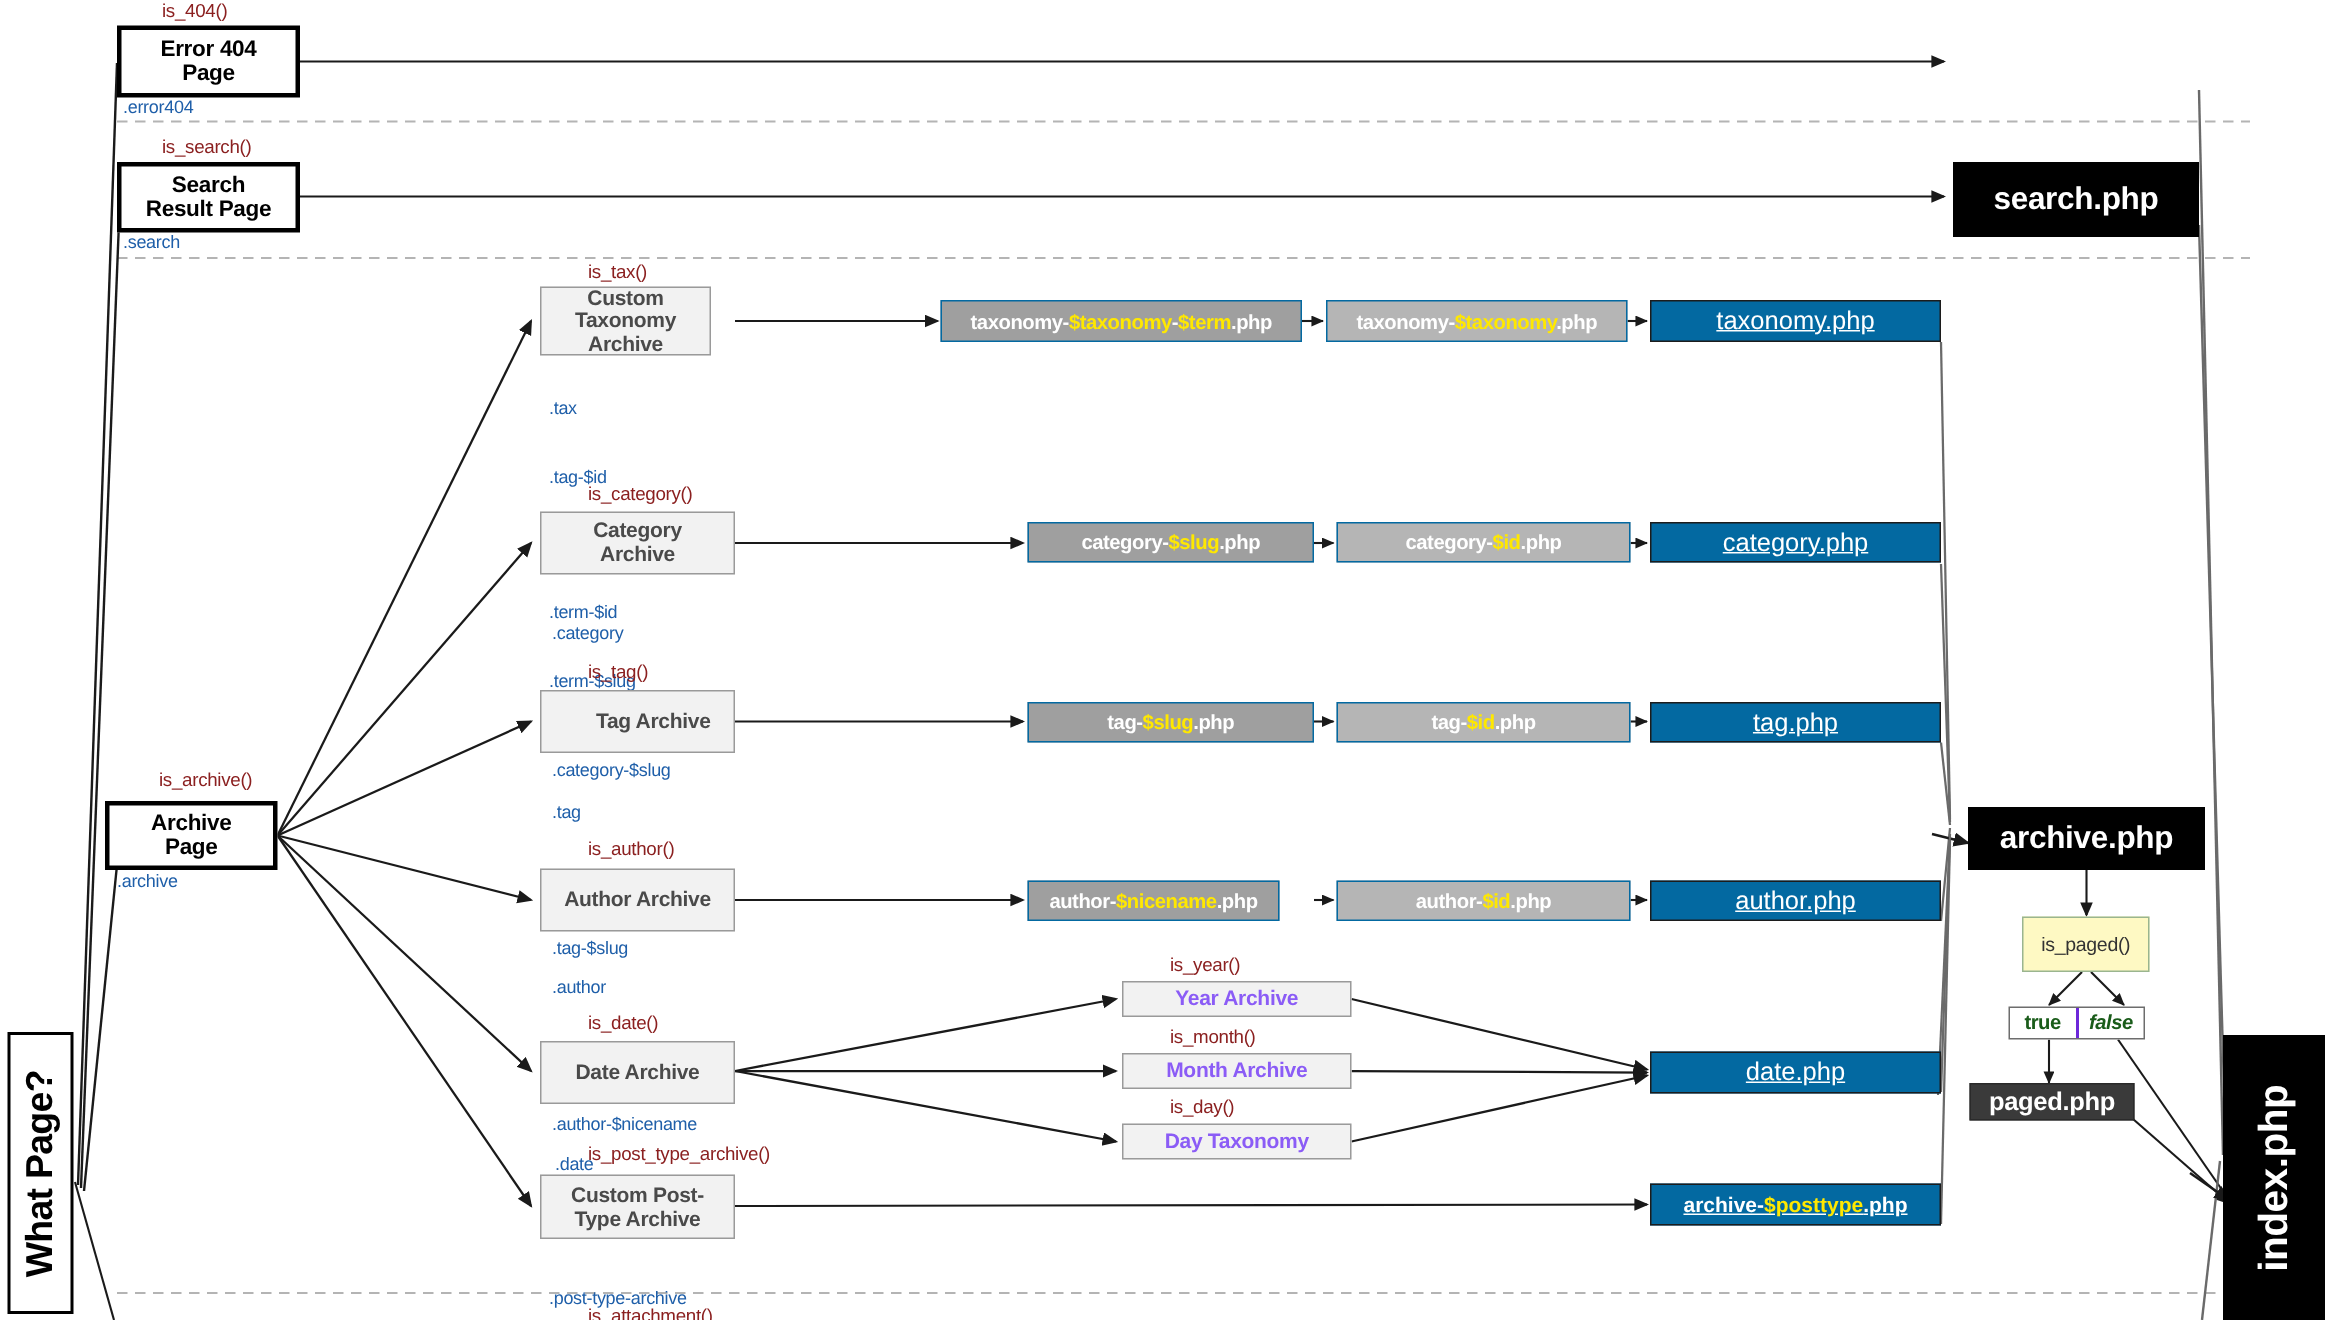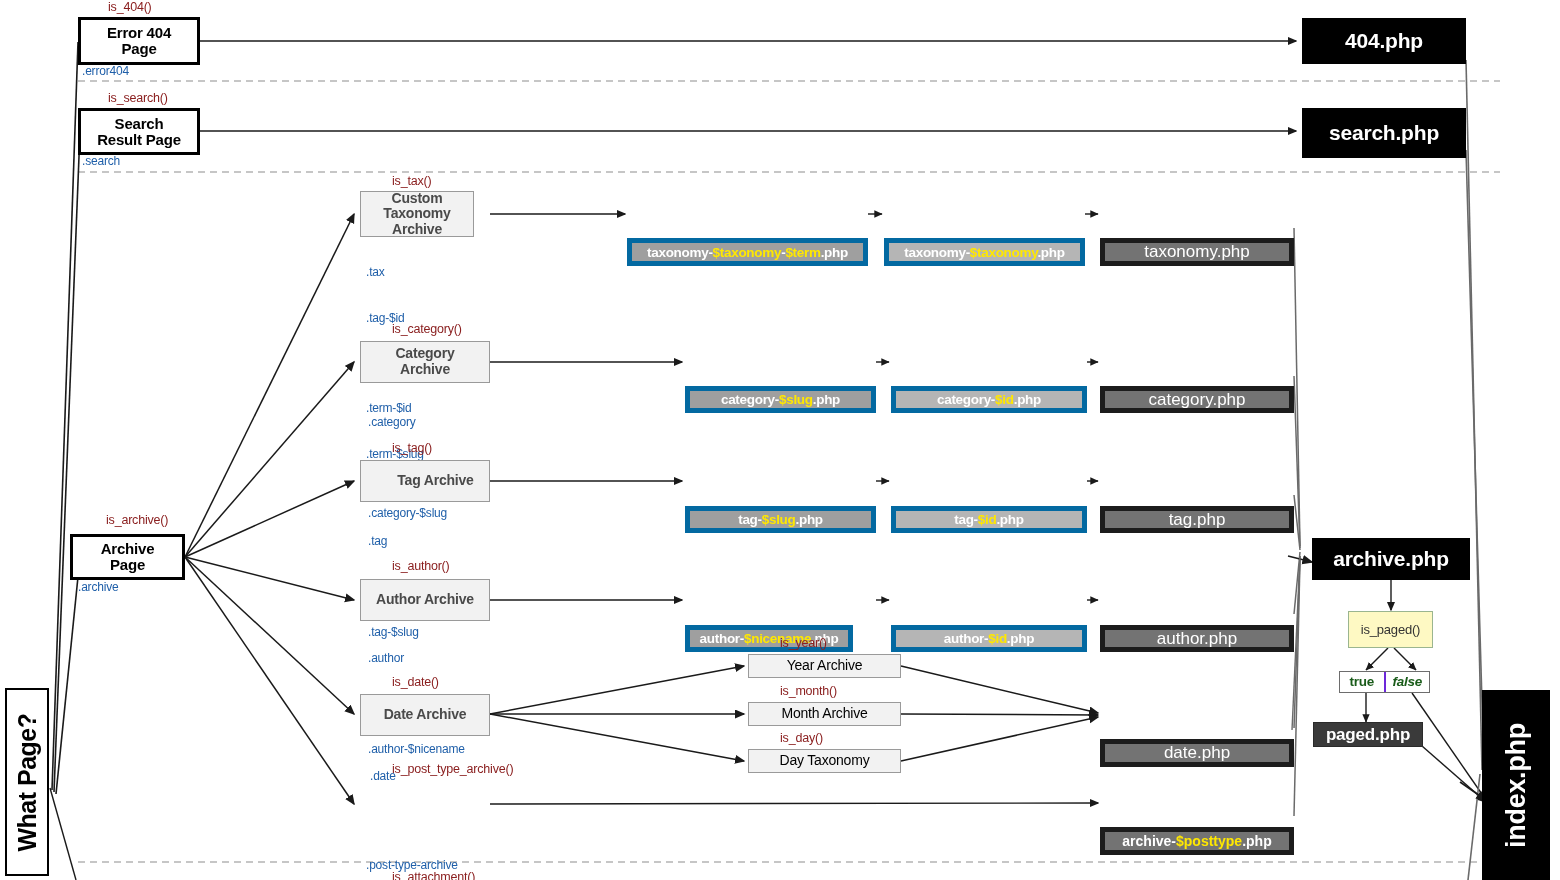--- a/index.html
+++ b/index.html
@@ -21,30 +21,30 @@
     background:#ffffff;border:3px solid #000000;
     font-weight:bold;color:#000000;line-height:1.05;
     font-size:15px;letter-spacing:-0.2px;
   }
   
   .typebox{
     background:#f2f2f2;border:1px solid #9a9a9a;
     color:#4a4a4a;font-weight:bold;font-size:14px;line-height:1.12;
     letter-spacing:-0.2px;
   }
-  .typebox.sub{font-weight:normal;color:#000000;font-size:14px;}
+  .typebox.sub{font-weight:bold;color:#8b5cf6;font-size:14px;}
 
   
   .tpl{
     color:#ffffff;font-weight:bold;font-size:13.5px;letter-spacing:-0.3px;
-    border:5px solid #0369a1;white-space:nowrap;margin-top:38px;
+    border:1px solid #0369a1;white-space:nowrap;
   }
   .tpl.l1{background:#9f9f9f;}           
   .tpl.l2{background:#b5b5b5;}           
-  .tpl.l3{background:#737373;border-color:#1c1c1c;}  
+  .tpl.l3{background:#0369a1;border-color:#1c1c1c;text-decoration:underline;}  
   .tpl.l3 .txt{font-weight:normal;font-size:17px;letter-spacing:0;}
   .tpl .var{color:#ffe800;}
 
   
   .final{
     background:#000000;color:#ffffff;border:1px solid #000000;
     font-weight:bold;font-size:21px;letter-spacing:-0.2px;
   }
   .final.darkgrey{background:#3a3a3a;border-color:#2a2a2a;font-size:17px;}
 
@@ -201,21 +201,20 @@
   <div class="vbanner" id="index-php">
     <span class="vtxt">index.php</span>
   </div>
 
   <div class="cond" style="left:82px;top:0px;">is_404()</div>
   <div class="node pagebox" style="left:78px;top:17px;width:122px;height:48px;flex-direction:column;">
     <span>Error 404</span>
     <span>Page</span>
   </div>
   <div class="bodyclass" style="left:82px;top:64px;">.error404</div>
-  <div class="node final" style="left:1302px;top:18px;width:164px;height:46px;">404.php</div>
 
   <div class="cond" style="left:82px;top:91px;">is_search()</div>
   <div class="node pagebox" style="left:78px;top:108px;width:122px;height:47px;flex-direction:column;">
     <span>Search</span>
     <span>Result Page</span>
   </div>
   <div class="bodyclass" style="left:82px;top:154px;">.search</div>
   <div class="node final" style="left:1302px;top:108px;width:164px;height:50px;">search.php</div>
 
   <div class="cond" style="left:80px;top:513px;">is_archive()</div>
@@ -321,20 +320,24 @@
   <div class="node typebox sub" style="left:748px;top:702px;width:153px;height:24px;">Month Archive</div>
 
   <div class="cond" style="left:754px;top:731px;">is_day()</div>
   <div class="node typebox sub" style="left:748px;top:749px;width:153px;height:24px;">Day Taxonomy</div>
 
   <div class="node tpl l3" style="left:1100px;top:701px;width:194px;height:28px;">
     <span class="txt">date.php</span>
   </div>
 
   <div class="cond" style="left:366px;top:762px;">is_post_type_archive()</div>
+  <div class="node typebox" style="left:360px;top:783px;width:130px;height:43px;flex-direction:column;">
+    <span>Custom Post-</span>
+    <span>Type Archive</span>
+  </div>
   <div class="bodyclass" style="left:366px;top:828px;">
     <div>.post-type-archive</div>
     
   </div>
   <div class="node tpl l3" style="left:1100px;top:789px;width:194px;height:28px;">
     <span class="txt" style="font-weight:bold;font-size:14px;"><span>archive-</span><span class="var">$posttype</span><span>.php</span></span>
   </div>
 
   <div class="node final" style="left:1312px;top:538px;width:158px;height:42px;">archive.php</div>
 

